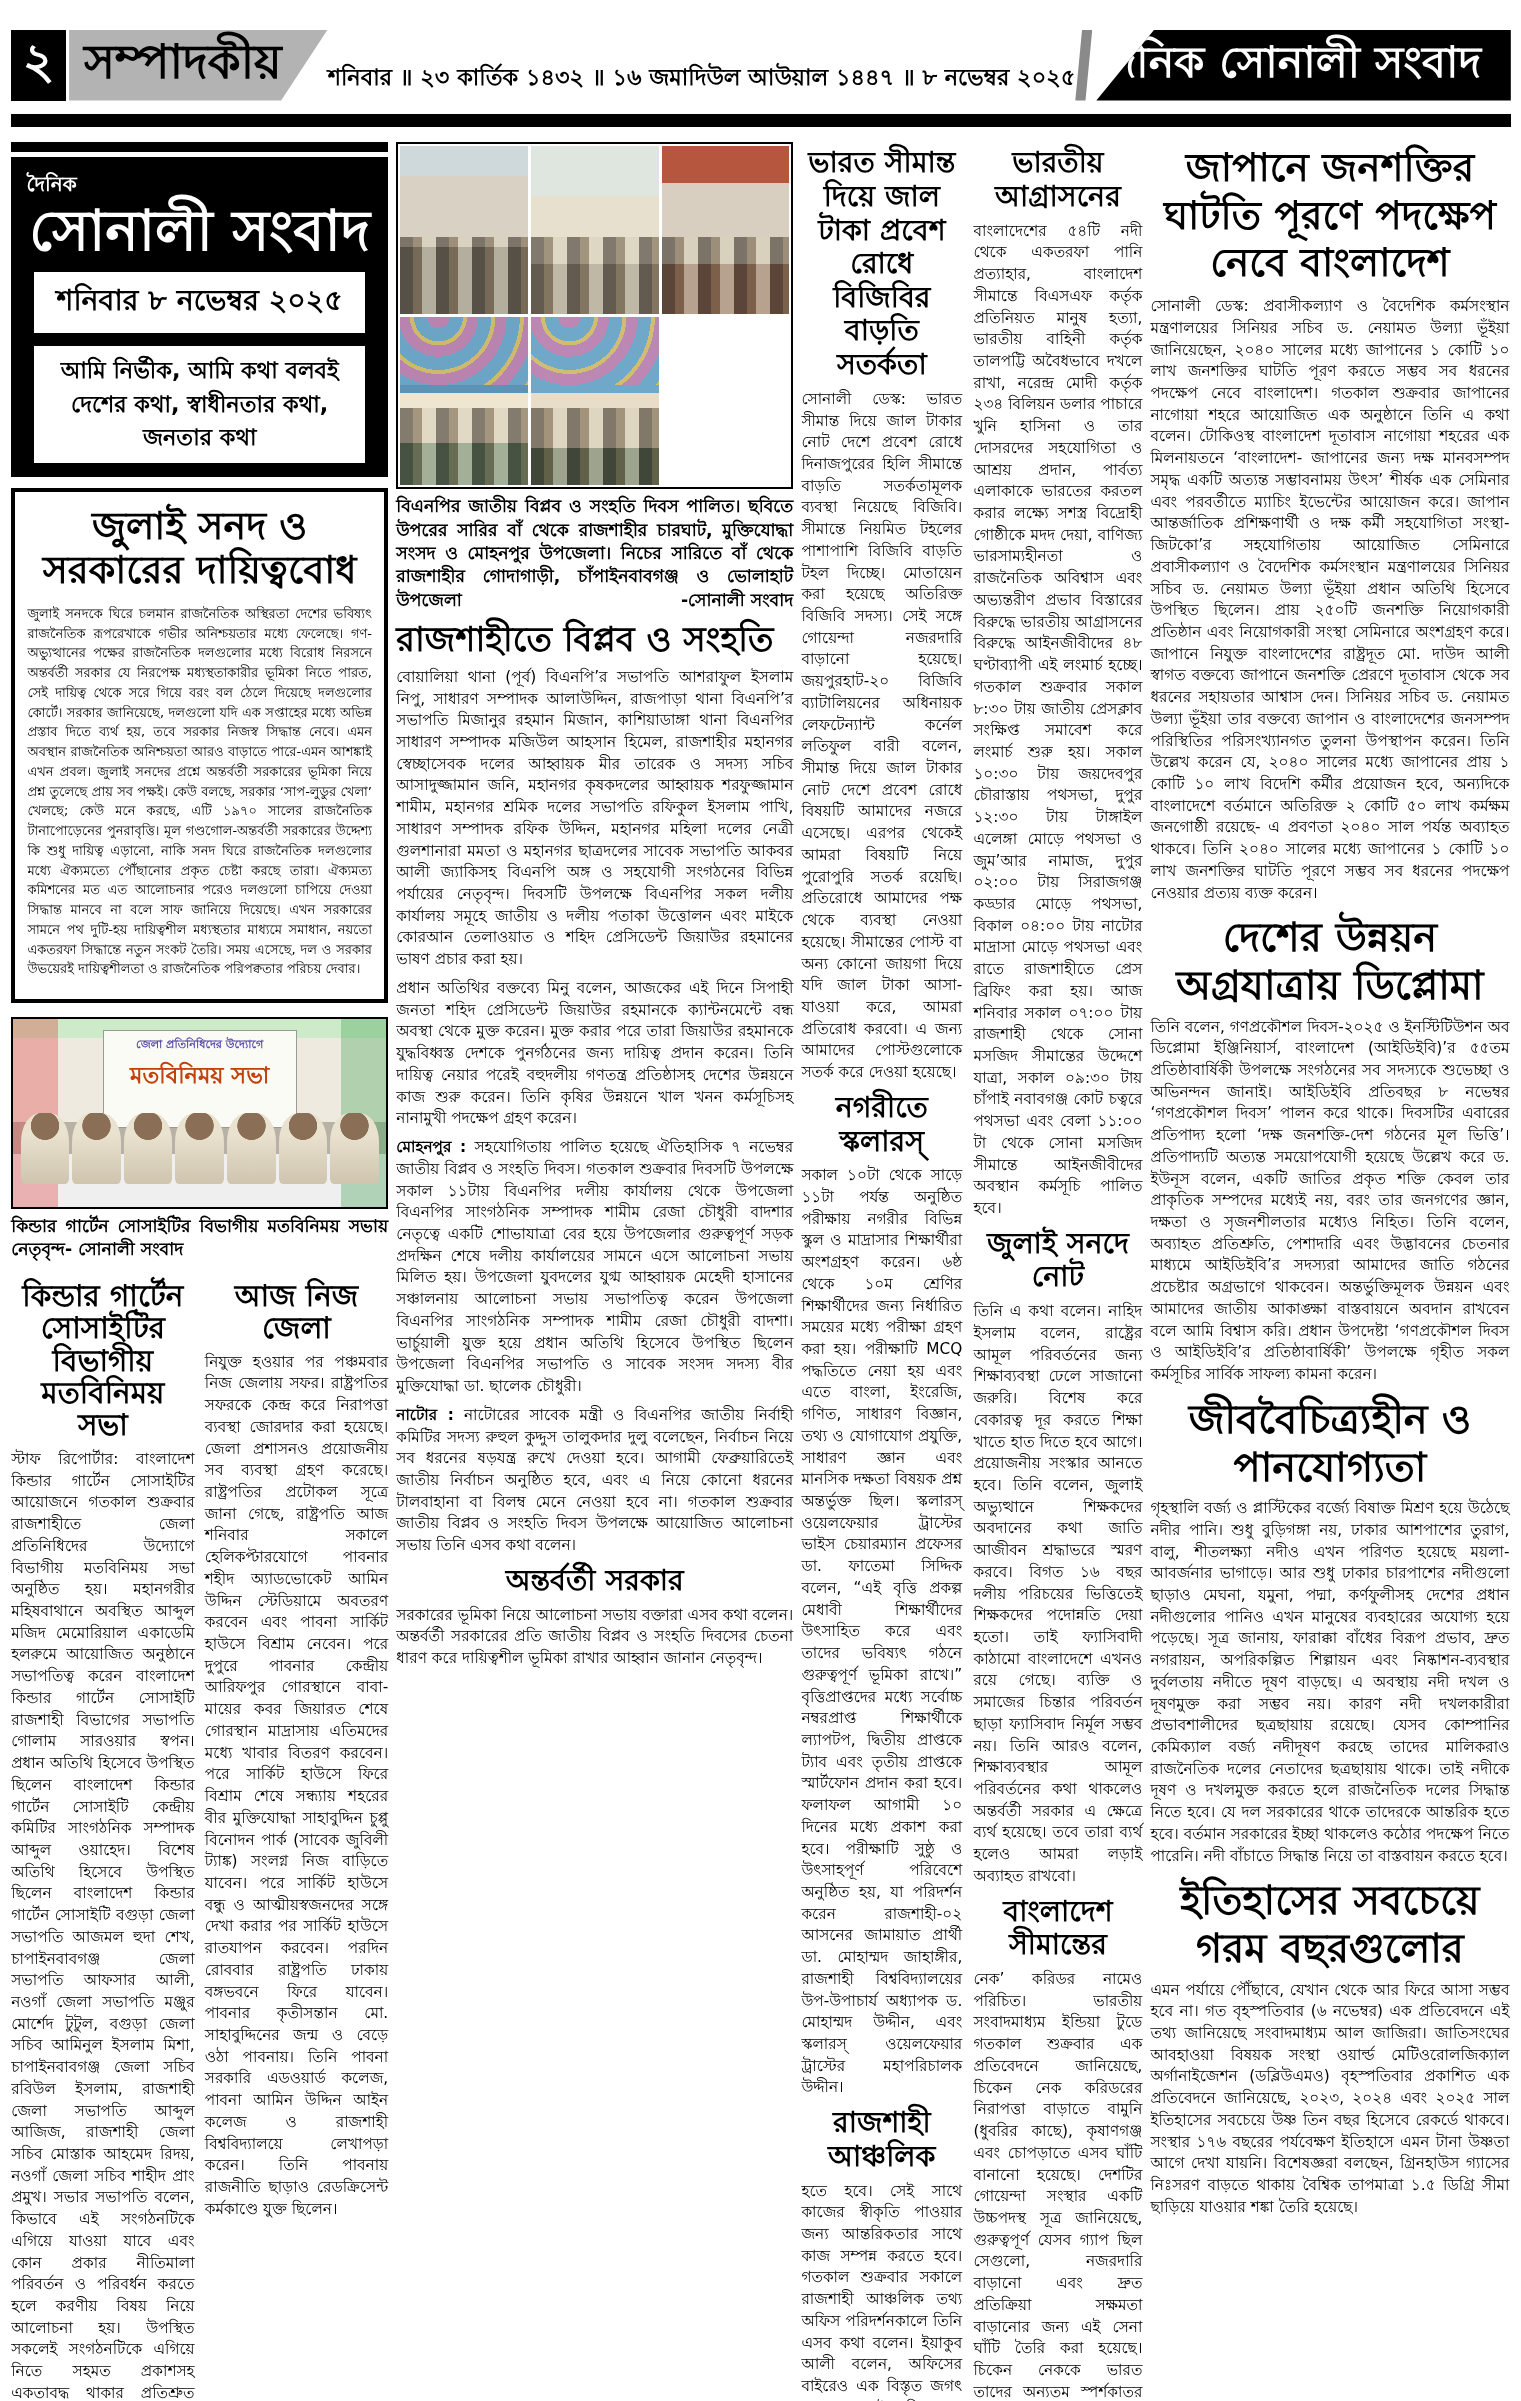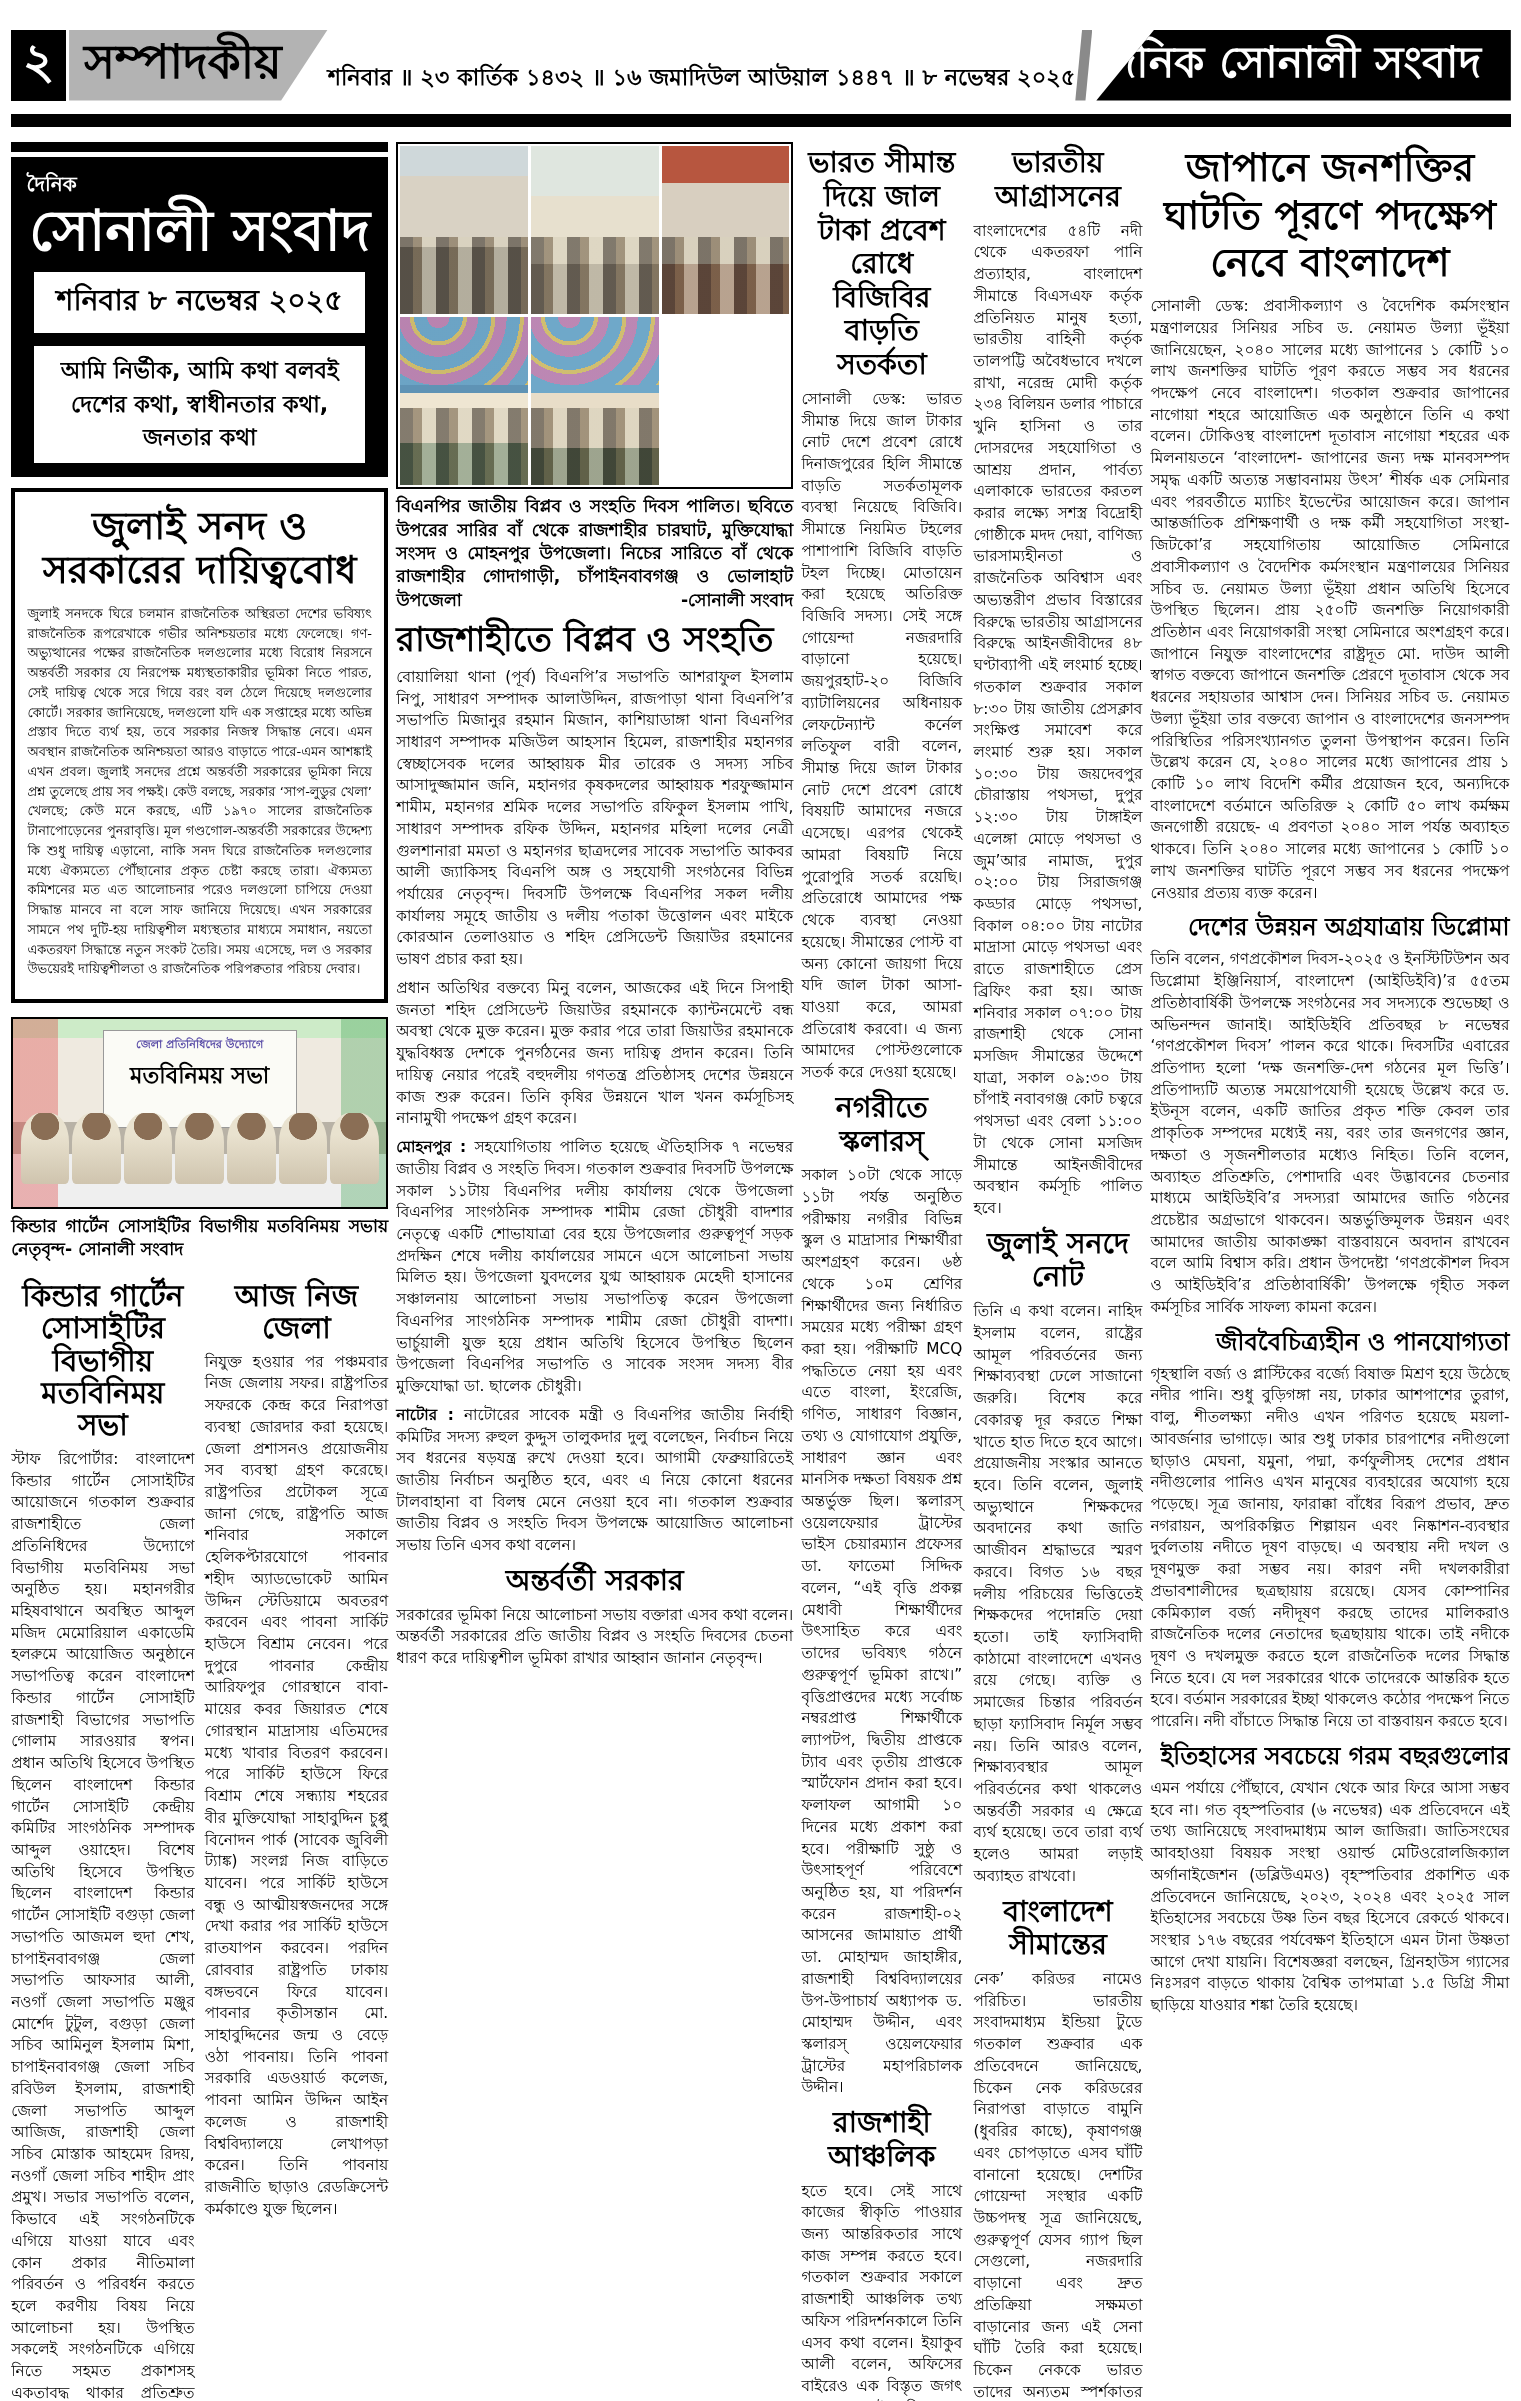--- a/index.html
+++ b/index.html
@@ -57,21 +57,21 @@
   .photo-left{ height:192px;
     background:linear-gradient(180deg,#cdebc8 0 10%,#efeae0 10% 55%,#b8b2a6 55% 72%,#efefef 72% 100%);
   }
   .photo-left .tile-grid{ position:absolute; inset:0;
     background:
       linear-gradient(90deg, rgba(220,60,60,.35) 0 12%, transparent 12% 88%, rgba(60,160,80,.35) 88% 100%);
   }
   .photo-banner{ position:absolute; left:24%; top:6%; width:52%; height:52%;
     background:#fbfbf6; border:1.5px solid #999; text-align:center; padding-top:5.1px; }
   .photo-banner .bn-small{ font-size:11.2px; color:#5b4ea8; font-weight:bold; }
-  .photo-banner .bn-big{ font-size:22.4px; color:#000000; font-weight:bold; margin-top:3.1px; }
+  .photo-banner .bn-big{ font-size:22.4px; color:#c2410c; font-weight:bold; margin-top:3.1px; }
   .people-row{ position:absolute; bottom:12%; left:2%; right:2%; height:38%; display:flex; gap:3.1px; }
   .people-row span{ flex:1; border-radius:40% 40% 8% 8%;
     background:radial-gradient(circle at 50% 18%, #8a6e55 0 22%, transparent 23%),
                linear-gradient(180deg,#e9e2cf 30%,#cfc4ae 100%); }
   .caption{ font-size:17.3px; font-weight:bold; line-height:1.35; margin-top:6.1px; text-align:justify; }
   .caption .credit{ float:right; font-weight:bold; }
 
   .two-col{ display:grid; grid-template-columns:1fr 1fr; gap:10.2px; margin-top:13.2px; }
   h3.art{ font-size:29.5px; line-height:1.1; text-align:center; margin:5.1px 0 7.1px 0; }
 
@@ -88,21 +88,21 @@
     background:repeating-linear-gradient(90deg,#4a4238 0 13.2px,#7c6b52 13.2px 22.4px,#d9d2bd 22.4px 36px); opacity:.65; }
   .ph .mini-banner{ position:absolute; left:18%; top:8%; width:62%; height:46%;
     background:#f7f7ef; border:1px solid #8aa58a; text-align:center; }
   .mini-banner .bn-big{ font-size:20.4px; color:#c81f3e; font-weight:bold; margin-top:15.3px; }
   .ph .canopy{ position:absolute; top:0; left:0; right:0; height:40%;
     background:repeating-radial-gradient(circle at 30% 0, #cf7fae 0 11.2px, #6fa8c9 11.2px 24.4px, #e8c35a 24.4px 28.5px); opacity:.8; }
 
   h2.center-head{ font-size:34px; text-align:left; line-height:1.1; margin:9.2px 0 8.1px 0; }
   h2.mid-head{ font-size:28.5px; text-align:center; line-height:1.18; margin:4.1px 0 7.1px 0; }
   h2.right-head{ font-size:39px; text-align:center; line-height:1.22; margin:2px 0 9.2px 0; }
-  h2.right-sub{ font-size:24px; text-align:right; line-height:1.2; margin:9.2px 0 7.1px 0; }
+  h2.right-sub{ font-size:40px; text-align:center; line-height:1.2; margin:9.2px 0 7.1px 0; }
 
   .mid-split{ display:grid; grid-template-columns:1fr 1.05fr; gap:11.2px; }
 </style>
 </head>
 <body>
 
 <div class="page">
 
   <header class="topbar">
     <div class="pagenum-box">

